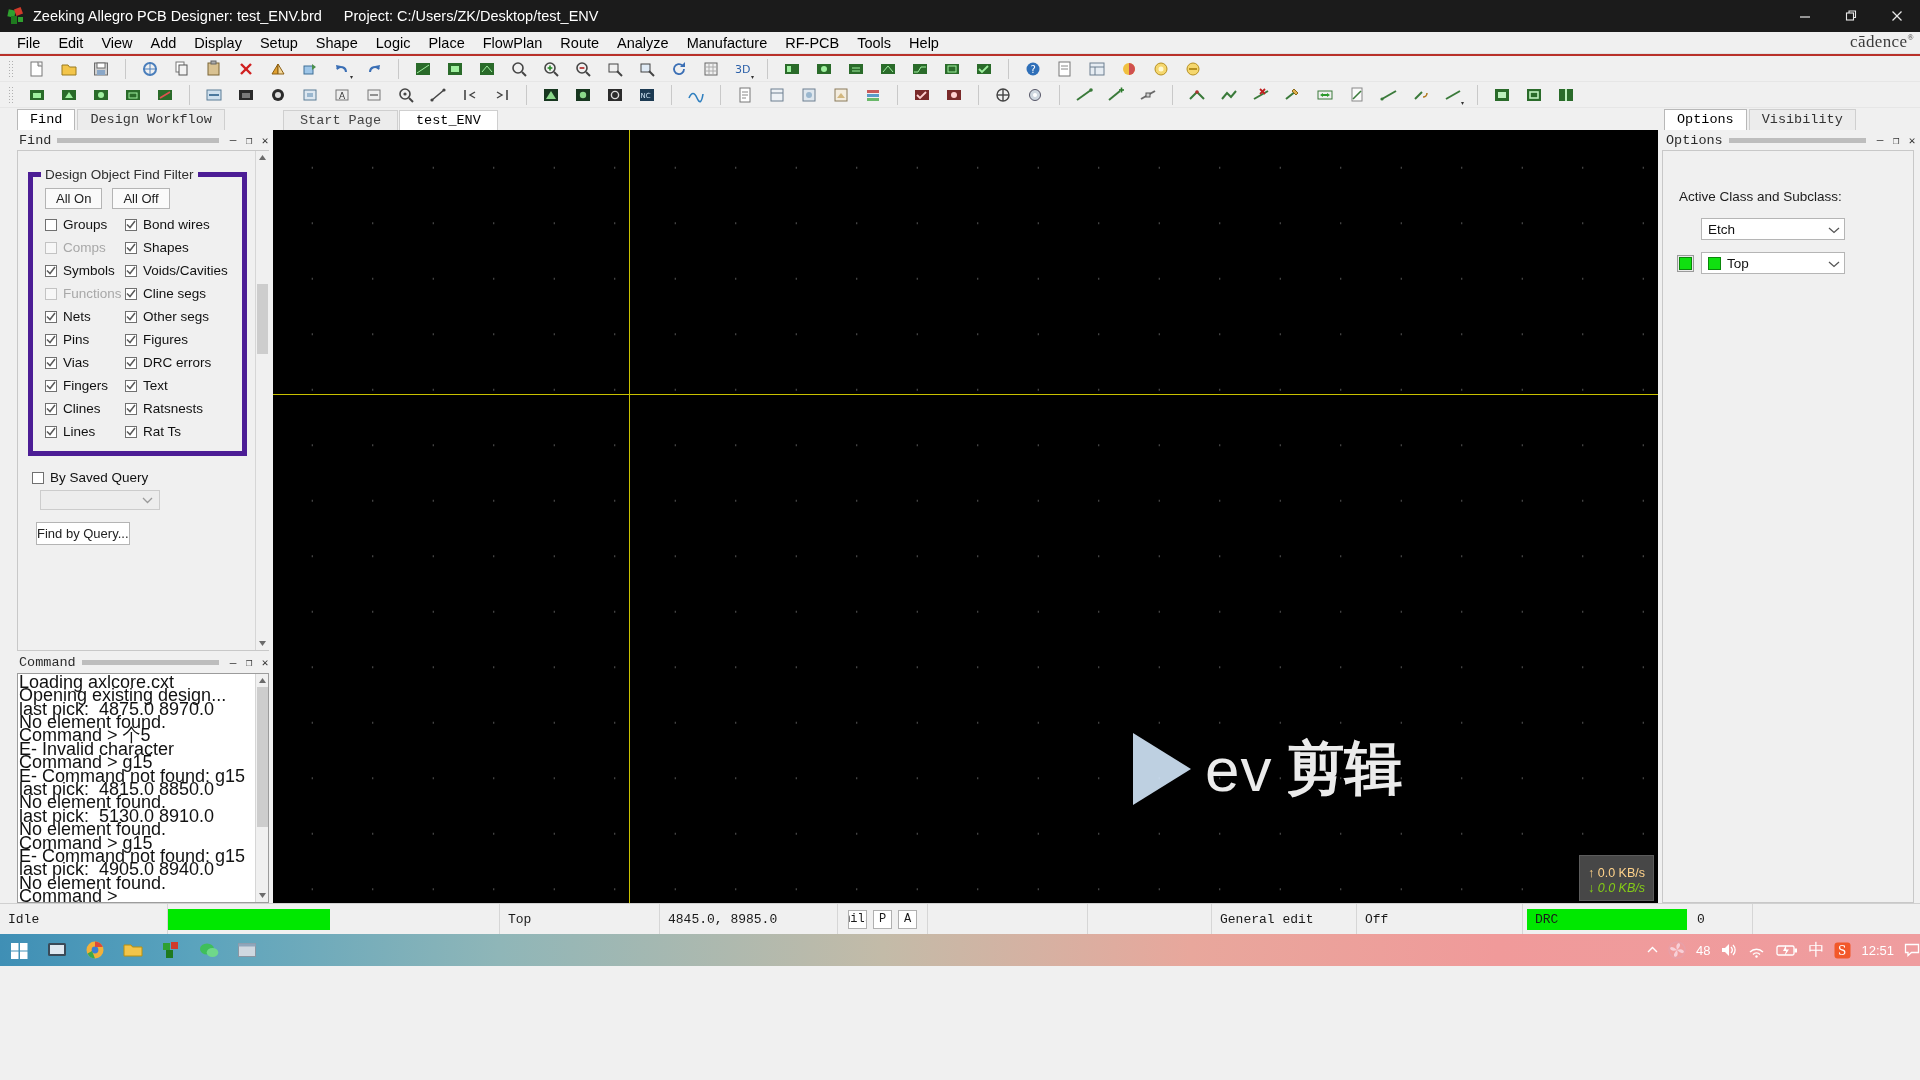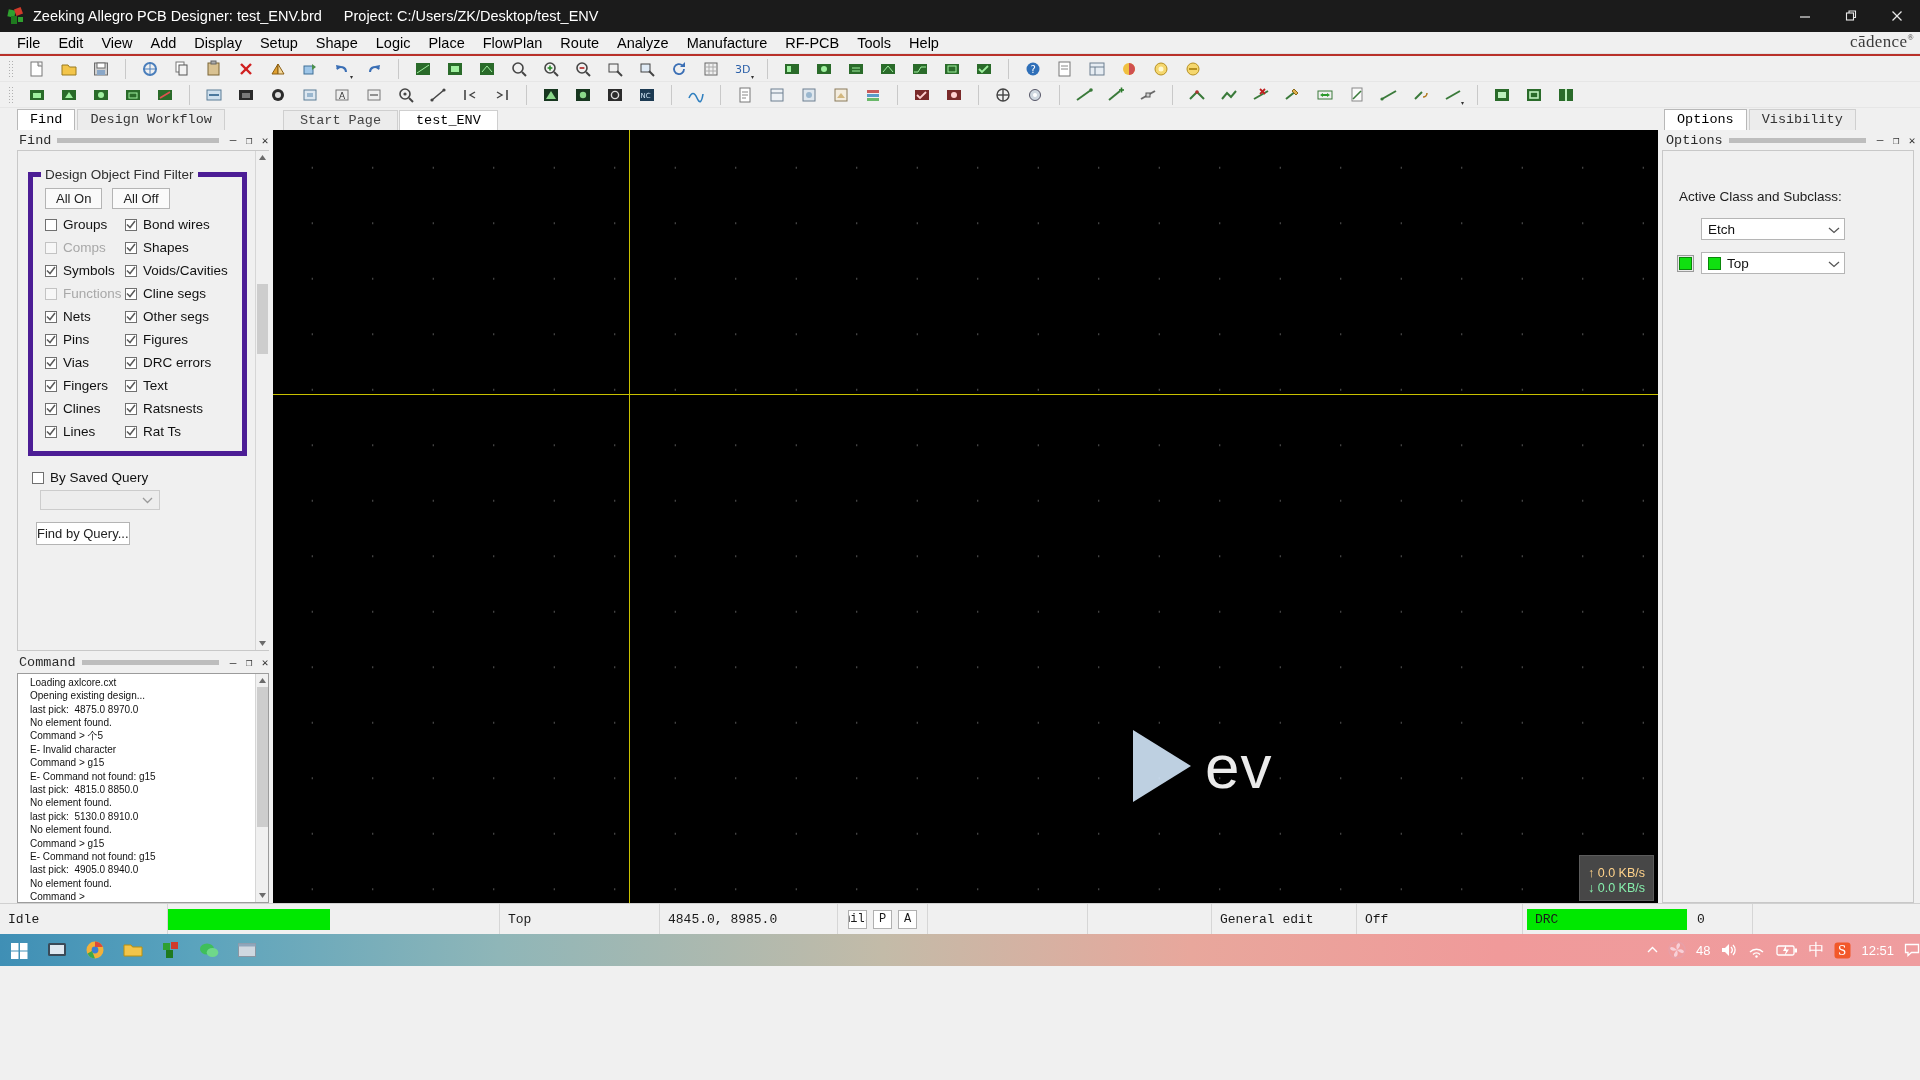--- a/index.html
+++ b/index.html
@@ -118,21 +118,21 @@
   .vs-track{flex:1 1 auto;width:13px;background:#f0f0f0;position:relative;}
   .vs-thumb{position:absolute;left:1px;width:11px;background:#cdcdcd;}
 
   
   .cmdpanel{height:250px;display:flex;flex-direction:column;margin-top:2px;}
   .cmdlog{
     flex:1 1 auto;background:#ffffff;border:1px solid #9c9c9c;margin:0 4px 0 6px;
     display:flex;overflow:hidden;
   }
   .cmdtext{
-    flex:1 1 auto;padding:2px 0 0 12px;font-size:10px;line-height:13.4px;color:#111;
+    flex:1 1 auto;padding:2px 0 0 1px;font-size:18px;line-height:13.4px;color:#111;
     font-family:"Liberation Sans", sans-serif; white-space:pre;
   }
   .cmdtext div{height:13.4px;}
 
   
   .canvaswrap{flex:1 1 auto;display:flex;flex-direction:column;background:#f0f0f0;min-width:0;}
   .ctabrow{display:flex;align-items:flex-end;height:22px;padding-left:10px;background:#f0f0f0;}
   .ctab{
     font-family:"Liberation Mono", monospace;font-size:13.5px;padding:2px 16px;
     border:1px solid #cfcfcf;border-bottom:none;background:#ececec;color:#444;margin-right:1px;
@@ -147,21 +147,21 @@
   .xhair-h{position:absolute;left:0;right:0;height:1px;background:#c8c000;}
   .wmark{position:absolute;display:flex;align-items:center;gap:14px;opacity:0.92;}
   .wmark .play{width:0;height:0;border-left:58px solid #cfe2f5;border-top:36px solid transparent;border-bottom:36px solid transparent;}
   .wmark .wtext{color:#ffffff;font-size:62px;font-family:"Liberation Sans",sans-serif;letter-spacing:1px;}
   .wmark .wcn{color:#ffffff;font-size:58px;font-weight:bold;}
   .netspeed{
     position:absolute;background:#474747;color:#f2f2f2;font-size:12.5px;
     padding:10px 8px 4px 8px;line-height:15px;border:1px solid #5c5c5c;
   }
   .netspeed .up{color:#ffd28a;}
-  .netspeed .dn{color:#86efac;}
+  .netspeed .dn{color:#84cc16;font-style:italic;}
 
   
   .rightpanel{width:262px;flex:0 0 262px;background:#f0f0f0;display:flex;flex-direction:column;}
   .optbody{flex:1 1 auto;background:#f0f0f0;border:1px solid #c8c8c8;margin:0 6px 0 4px;padding:20px 14px;}
   .optlabel{font-size:13.5px;color:#1c1c1c;margin:18px 0 14px 2px;}
   .selrow{display:flex;align-items:center;gap:7px;margin-bottom:12px;}
   .sel{
     height:22px;border:1px solid #b5b5b5;background:#fff;display:flex;align-items:center;
     padding:0 4px 0 6px;font-size:13.5px;color:#111;position:relative;
   }
@@ -1003,20 +1003,21 @@
       <div class="ctabrow" id="canvas-tabs">
           <span class="ctab">Start Page</span>
           <span class="ctab active">test_ENV</span>
         </div>
       <div class="canvas">
         <div class="xhair-v" style="left:356px;"></div>
         <div class="xhair-h" style="top:264px;"></div>
         <div class="wmark" style="left:860px;top:600px;">
           <span class="play"></span>
           <span class="wtext">ev</span>
+          <span class="wcn">剪辑</span>
         </div>
         <div class="netspeed" style="right:4px;bottom:2px;">
           <div class="up">↑ 0.0 KB/s</div>
           <div class="dn">↓ 0.0 KB/s</div>
         </div>
       </div>
     </div>
 
     <div class="rightpanel">
       <div class="tabrow" id="right-tabs">

